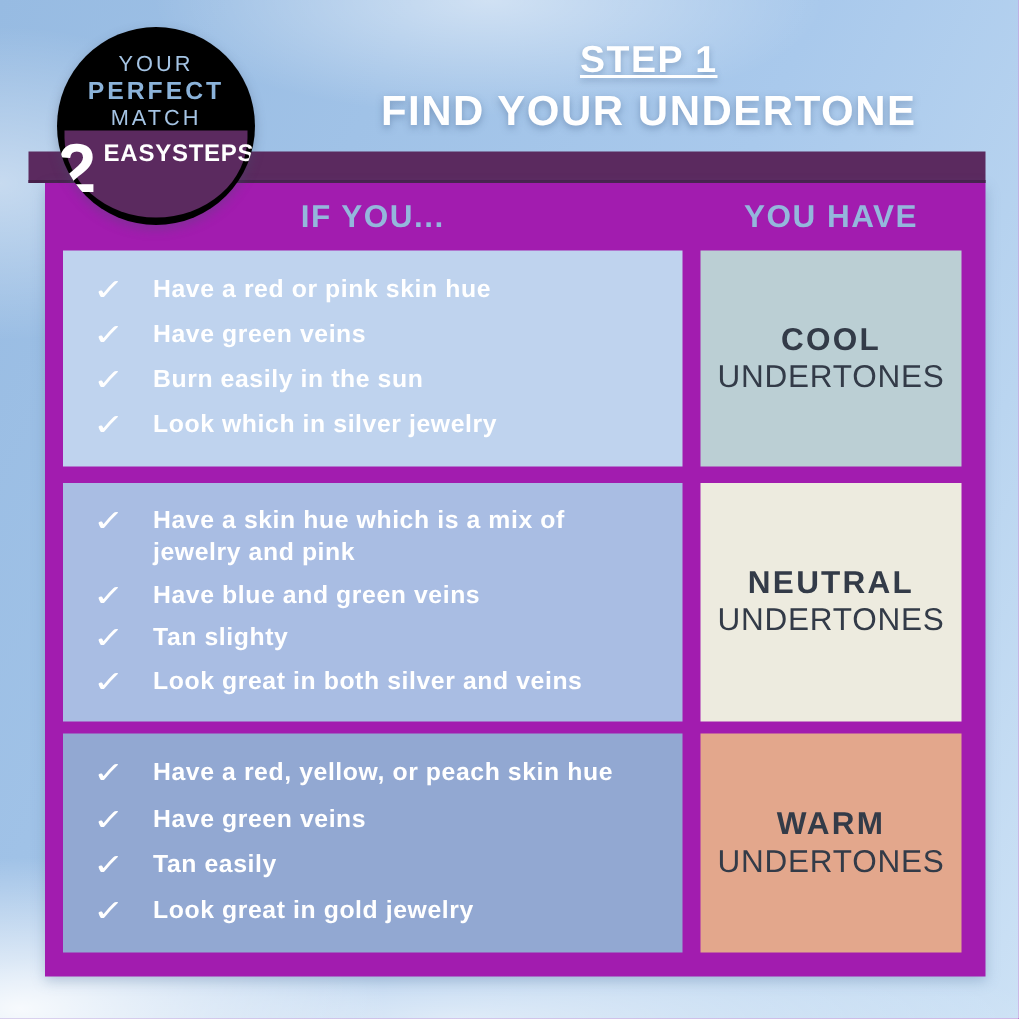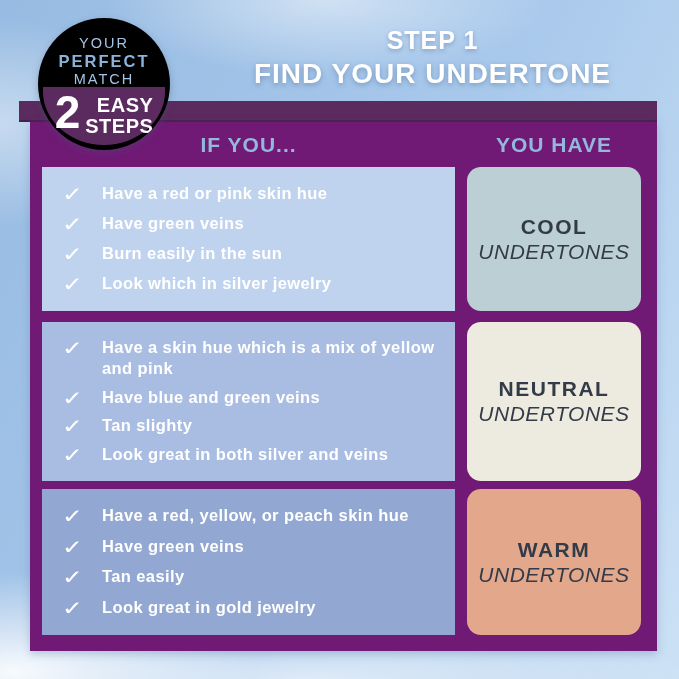--- a/index.html
+++ b/index.html
@@ -17,62 +17,62 @@
 
   
   .banner {
     position:absolute; left:19px; top:101px; width:638px; height:21px;
     background:#5b2a5f; border-bottom:2px solid #47204b;
   }
 
   
   .panel {
     position:absolute; left:30px; top:122px; width:627px; height:529px;
-    background:#701a75;
+    background:#a21caf;
     box-shadow:0 3px 8px rgba(90,120,160,0.35);
   }
 
   .hdr {
     position:absolute; top:11px; text-align:center;
     color:#94b7dc; font-weight:bold; font-size:21px; letter-spacing:1px;
   }
   .hdr-left  { left:12px;  width:413px; }
   .hdr-right { left:437px; width:174px; }
 
   .lbox {
     position:absolute; left:12px; width:413px;
     display:flex; flex-direction:column; justify-content:space-evenly;
     padding:8px 8px 8px 0;
   }
   .rbox {
     position:absolute; left:437px; width:174px;
     display:flex; flex-direction:column; justify-content:center; align-items:center;
-    text-align:center; gap:1px;border-radius:14px;
+    text-align:center; gap:1px;
   }
   .row1 { top:45px;  height:144px; }
   .row2 { top:200px; height:159px; }
   .row3 { top:367px; height:146px; }
 
   .item { display:flex; align-items:flex-start; padding-left:20px; }
   .chk  {
     flex:0 0 40px; color:#ffffff; font-size:20px; font-weight:bold;
     line-height:1.1; transform:scaleX(1.25); transform-origin:left center;
   }
   .txt  {
     color:#ffffff; font-size:16.5px; font-weight:bold; letter-spacing:0.4px;
     line-height:1.3; padding-right:10px;
   }
 
   .res1 { color:#333b48; font-size:21px; font-weight:bold; letter-spacing:1.5px; }
-  .res2 { color:#333b48; font-size:21px; font-weight:normal; letter-spacing:0.5px;font-style:italic; }
+  .res2 { color:#333b48; font-size:21px; font-weight:normal; letter-spacing:0.5px; }
 
   
   .titleblock { position:absolute; left:205px; top:26px; width:455px; text-align:center; color:#fff; }
   .step  { font-size:25px; font-weight:bold; letter-spacing:1px;
-           text-shadow:0 2px 4px rgba(80,110,150,0.45); margin-bottom:3px; }
+           text-shadow:0 2px 4px rgba(80,110,150,0.45); margin-bottom:3px;text-decoration:underline; }
   .title { font-size:28px; font-weight:bold; letter-spacing:1px;
            text-shadow:0 2px 5px rgba(80,110,150,0.5); }
 
   
   .badge {
     position:absolute; left:38px; top:18px; width:132px; height:132px;
     background:#000000; border-radius:50%;
     box-shadow:0 3px 7px rgba(70,80,110,0.35);
     overflow:hidden; z-index:5;
   }
@@ -80,22 +80,22 @@
   .b-your, .b-match { color:#a5c4e4; font-size:14.5px; font-weight:normal; }
   .b-perfect { color:#8bb3da; font-size:16.5px; font-weight:bold; }
   .bowl {
     position:absolute; left:5px; right:5px; top:69px; bottom:5px;
     background:#5b2a5f;
     border-radius:0 0 50% 50% / 0 0 92% 92%;
     display:flex; justify-content:center; align-items:flex-start;
     gap:5px; padding-top:2px;
   }
   .b-num { color:#fff; font-size:46px; font-weight:bold; line-height:1.0; }
-  .b-steps { display:flex; flex-direction:column; margin-top:6px; color:#fff;
-             font-weight:bold; font-size:20px; line-height:1.05; letter-spacing:0.5px;align-items:flex-end; }
+  .b-steps { display:flex; flex-direction:row; margin-top:6px; color:#fff;
+             font-weight:bold; font-size:16px; line-height:1.05; letter-spacing:0.5px; }
 </style>
 </head>
 <body>
 
 <div class="banner"></div>
 
 <div class="panel">
   <div class="hdr hdr-left">IF YOU...</div>
   <div class="hdr hdr-right">YOU HAVE</div>
 
@@ -118,21 +118,21 @@
       </div>
   </div>
   <div class="rbox row1" style="background: rgb(187, 207, 212);">
     <div class="res1">COOL</div>
     <div class="res2">UNDERTONES</div>
   </div>
 
   <div class="lbox row2" style="background: rgb(169, 189, 227);">
     <div class="item">
       <span class="chk">✓</span>
-      <span class="txt">Have a skin hue which is a mix of yellow and pink</span>
+      <span class="txt">Have a skin hue which is a mix of jewelry and pink</span>
       </div>
     <div class="item">
       <span class="chk">✓</span>
       <span class="txt">Have blue and green veins</span>
       </div>
     <div class="item">
       <span class="chk">✓</span>
       <span class="txt">Tan slighty</span>
       </div>
     <div class="item">

